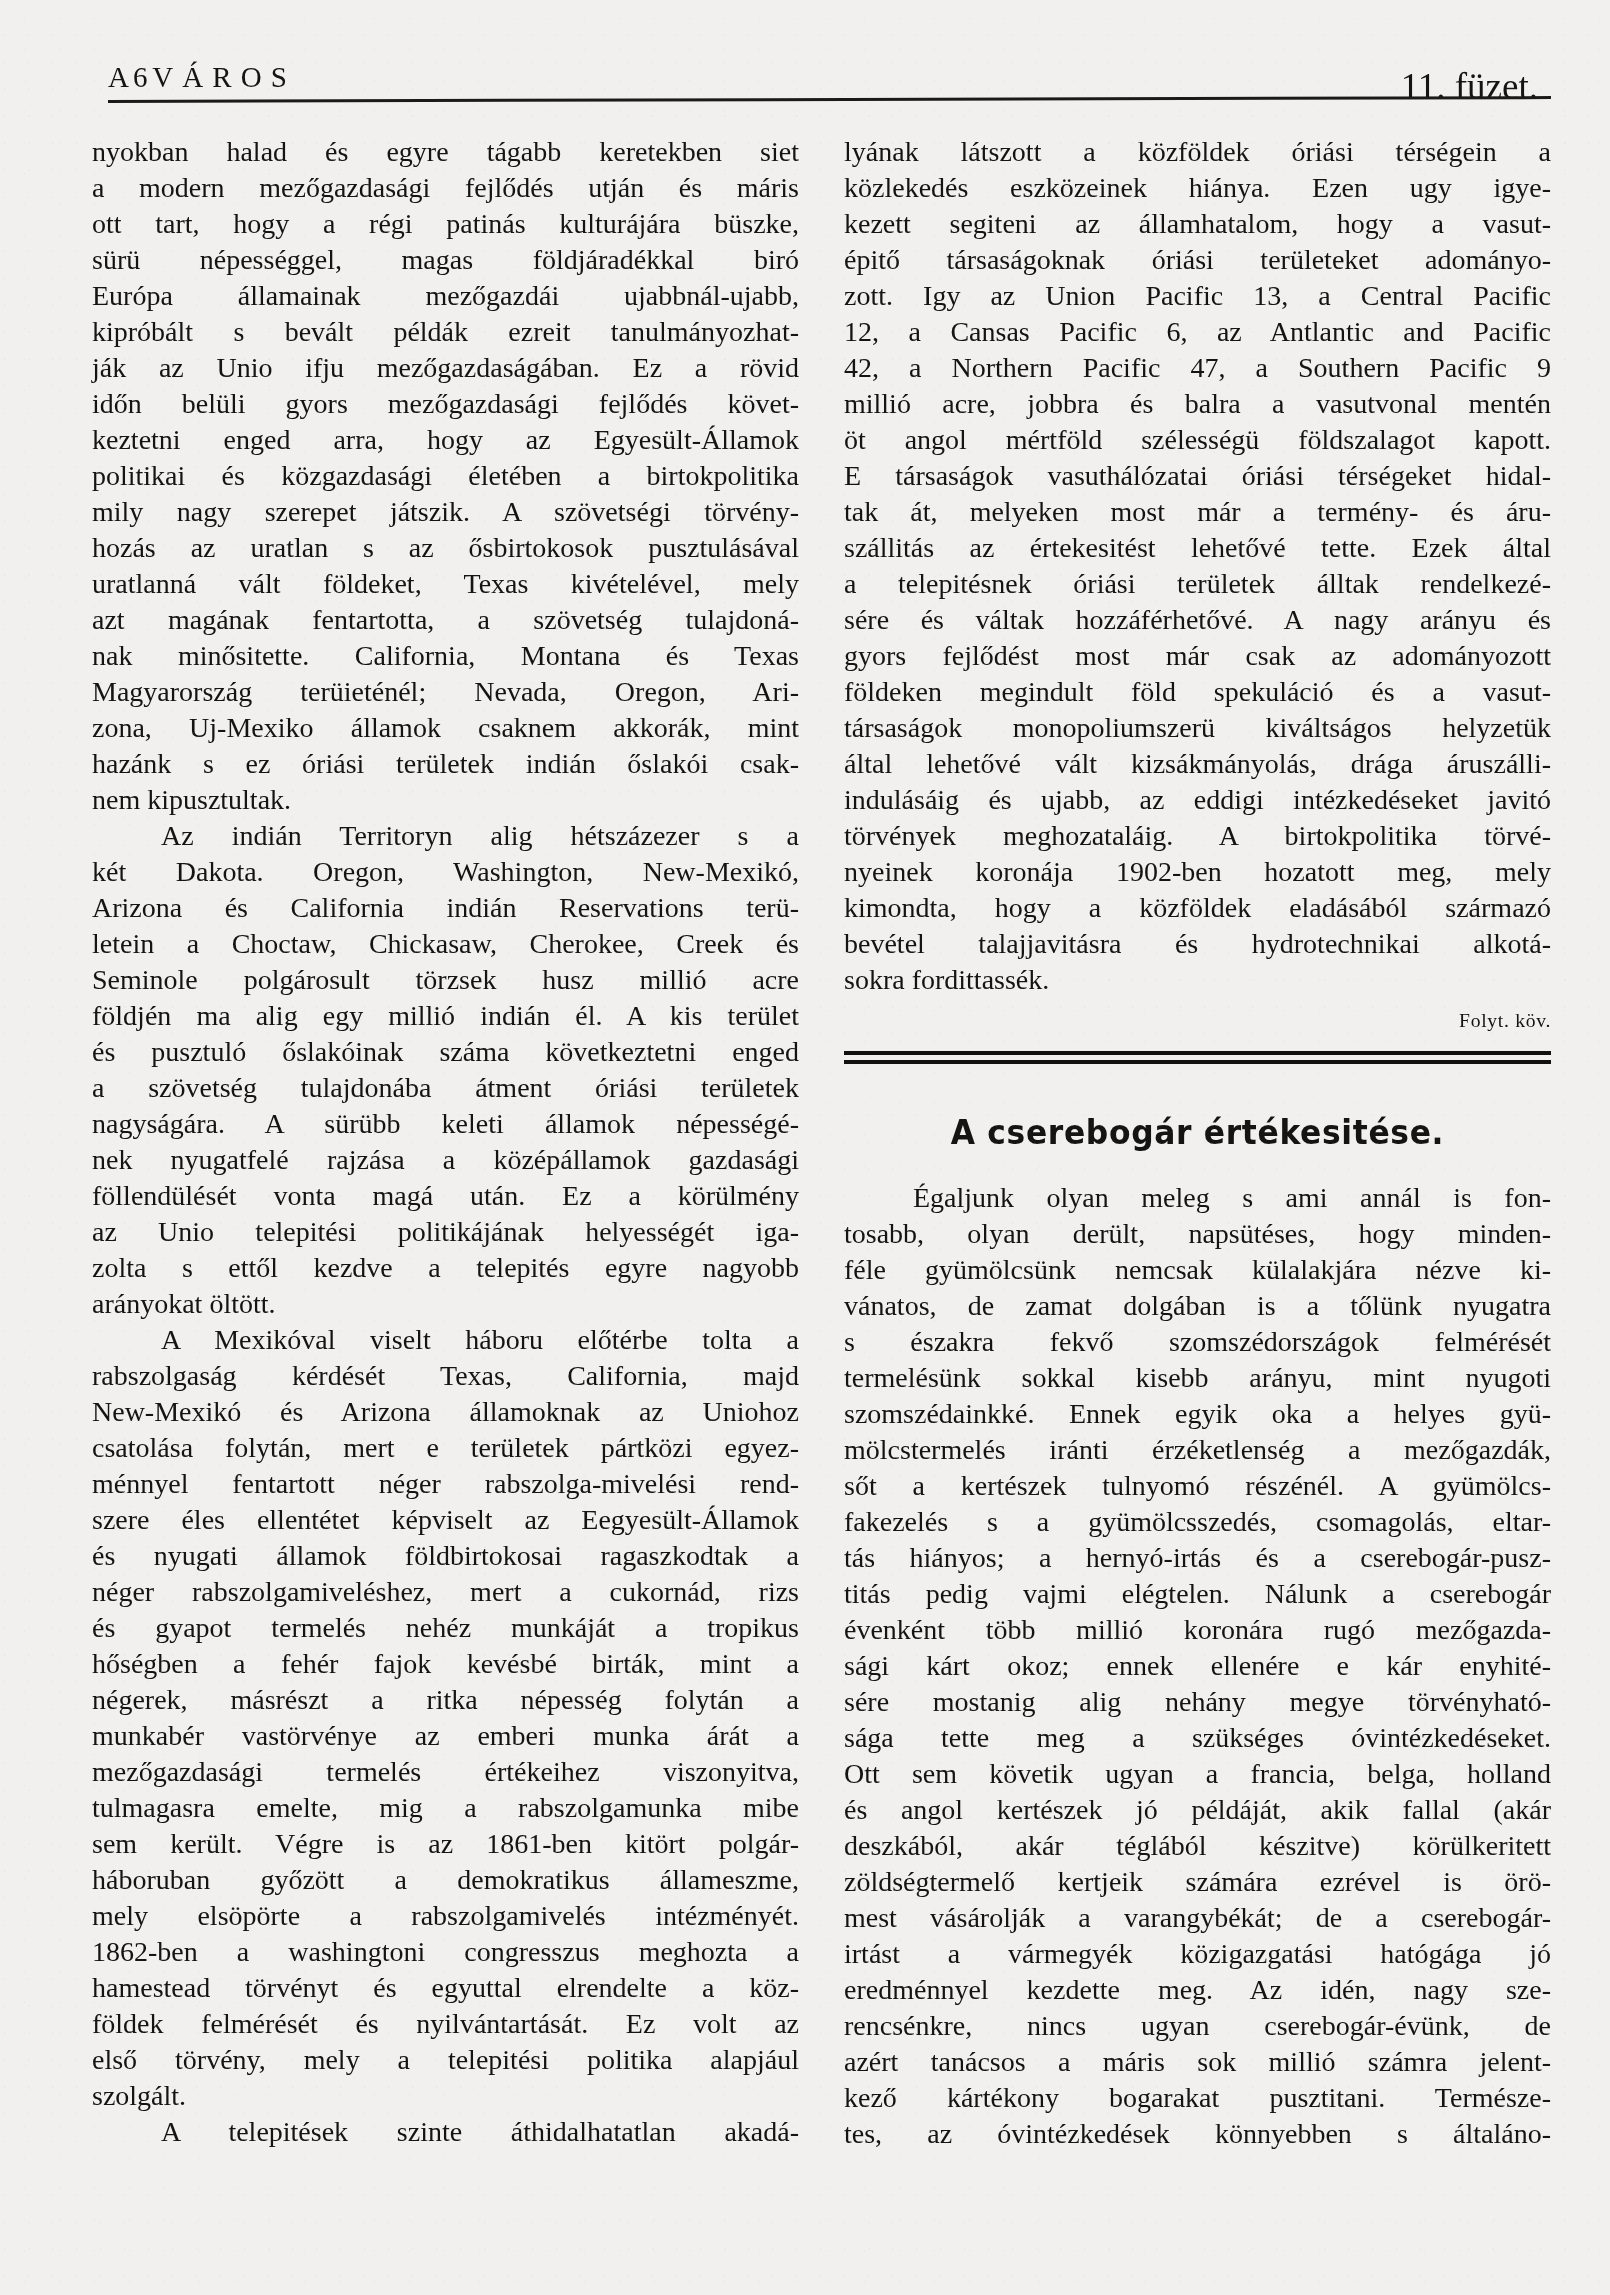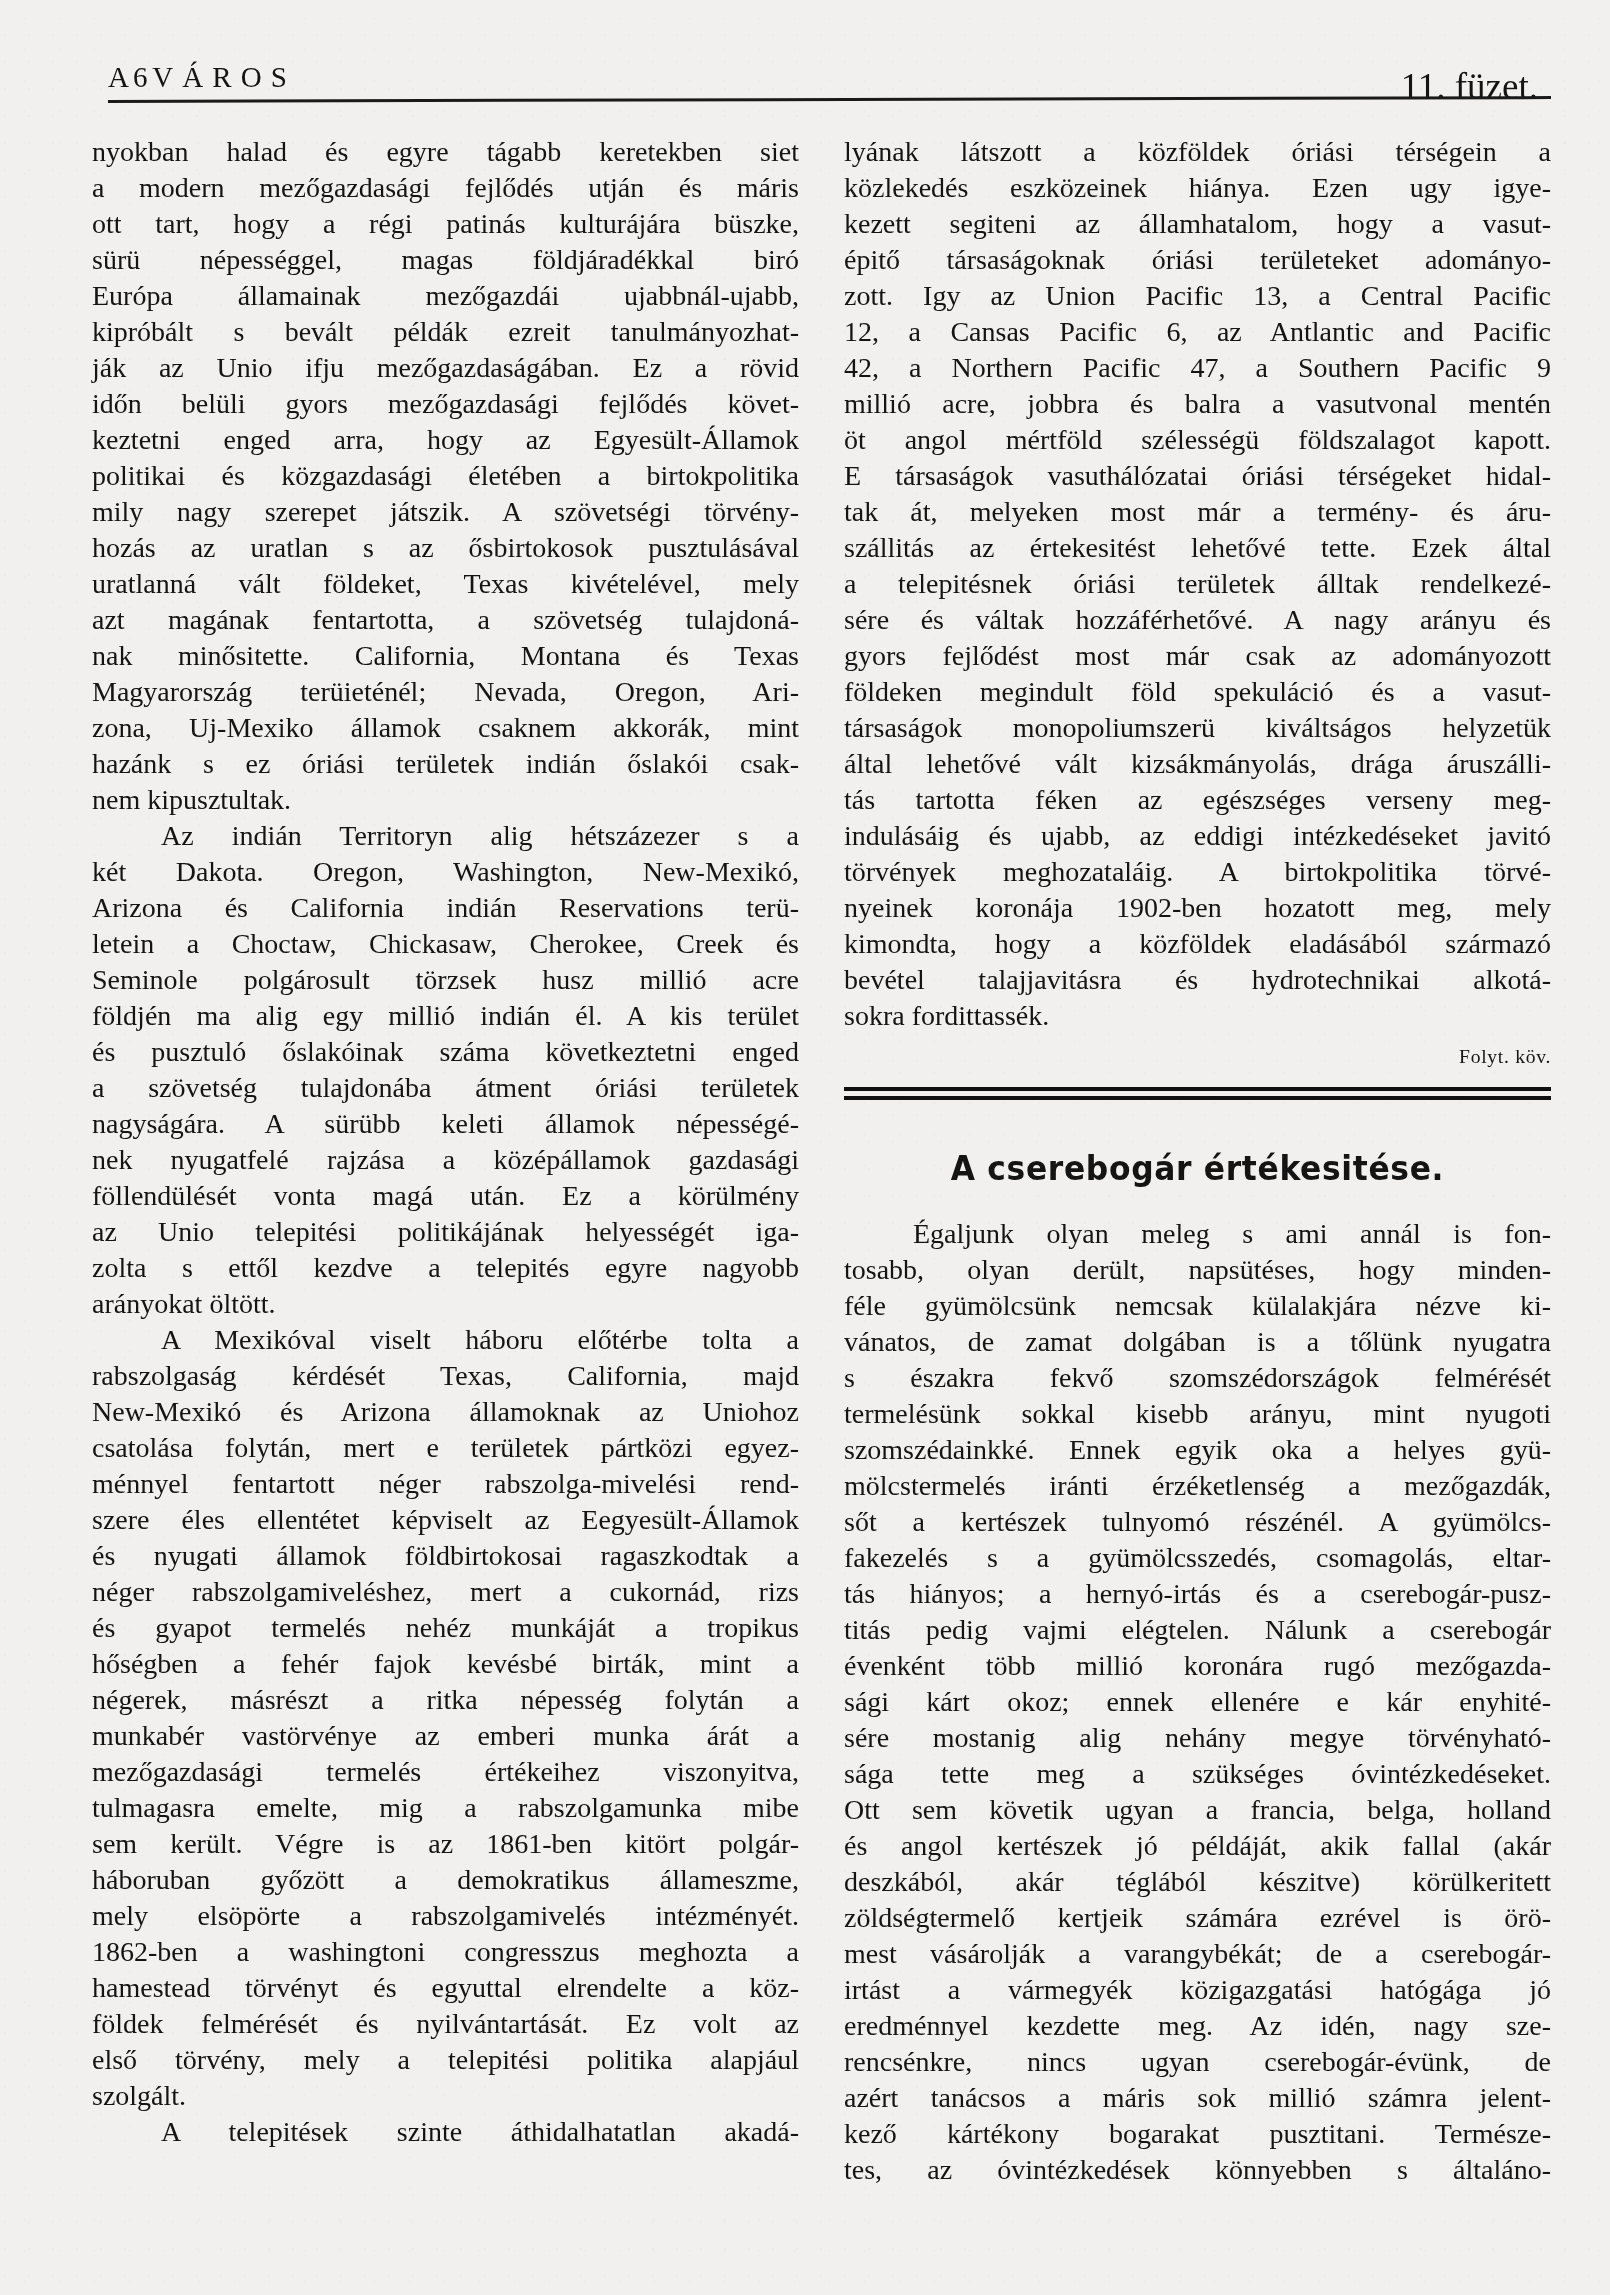--- a/index.html
+++ b/index.html
@@ -134,21 +134,20 @@
       <span class="line">öt angol mértföld szélességü földszalagot kapott.</span>
       <span class="line">E társaságok vasuthálózatai óriási térségeket hidal-</span>
       <span class="line">tak át, melyeken most már a termény- és áru-</span>
       <span class="line">szállitás az értekesitést lehetővé tette. Ezek által</span>
       <span class="line">a telepitésnek óriási területek álltak rendelkezé-</span>
       <span class="line">sére és váltak hozzáférhetővé. A nagy arányu és</span>
       <span class="line">gyors fejlődést most már csak az adományozott</span>
       <span class="line">földeken megindult föld spekuláció és a vasut-</span>
       <span class="line">társaságok monopoliumszerü kiváltságos helyzetük</span>
       <span class="line">által lehetővé vált kizsákmányolás, drága áruszálli-</span>
-      <span class="line">tás tartotta féken az egészséges verseny meg-</span>
       <span class="line">indulásáig és ujabb, az eddigi intézkedéseket javitó</span>
       <span class="line">törvények meghozataláig. A birtokpolitika törvé-</span>
       <span class="line">nyeinek koronája 1902-ben hozatott meg, mely</span>
       <span class="line">kimondta, hogy a közföldek eladásából származó</span>
       <span class="line">bevétel talajjavitásra és hydrotechnikai alkotá-</span>
       <span class="line last">sokra fordittassék.</span>
     </div>
   <div class="folyt">Folyt. köv.</div>
   <div class="double-rule">
     <div class="r"></div>

